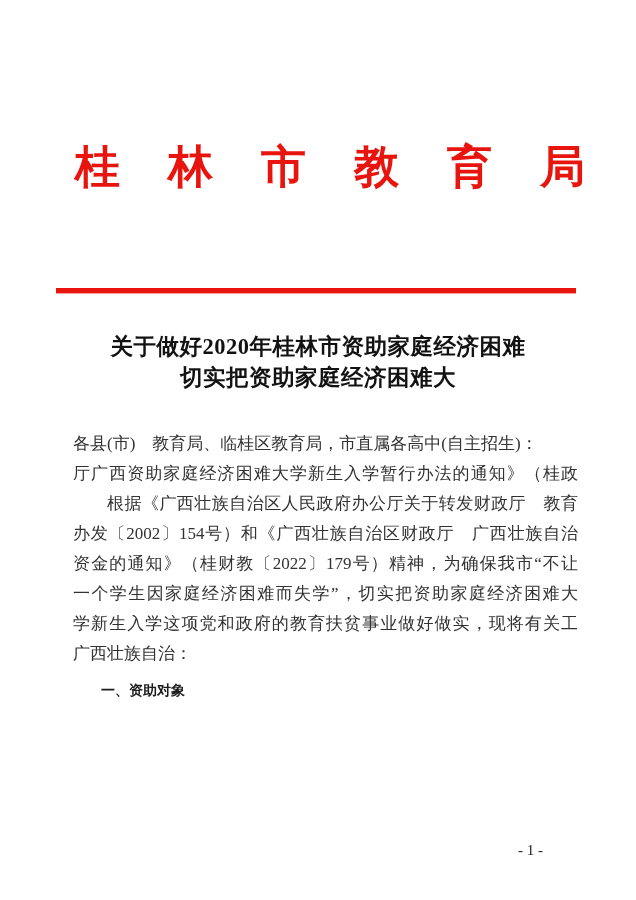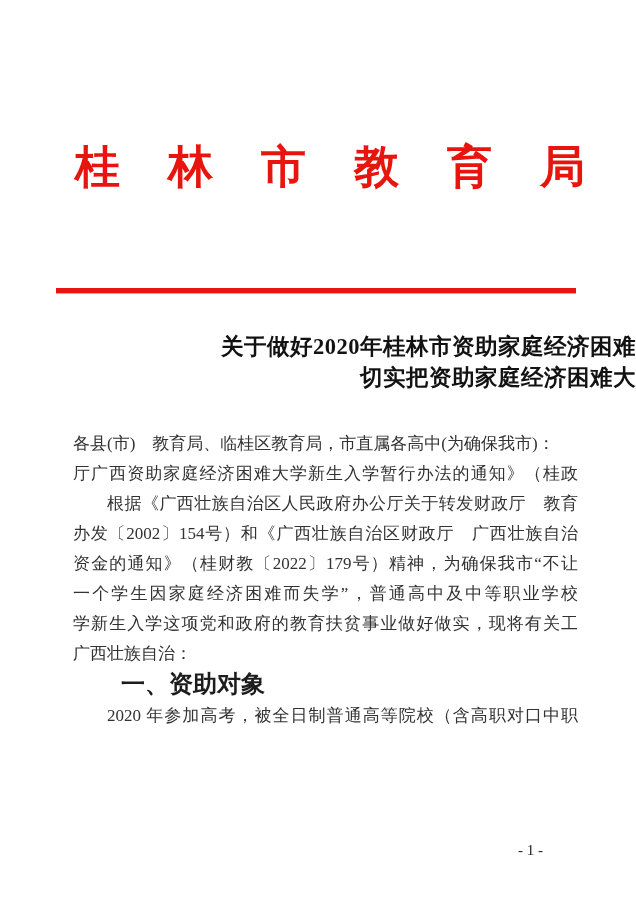--- a/index.html
+++ b/index.html
@@ -37,21 +37,21 @@
     height: 5px;
     background: #e8150f;
     border-bottom: 1px solid #f5a09a;
   }
   
   .doc-title {
     position: absolute;
     top: 331px;
     left: 0;
     width: 636px;
-    text-align: right;
+    text-align: center;
     font-weight: bold;
     font-size: 22.5px;
     line-height: 31px;
     color: #121212;
     letter-spacing: 0.5px;
   }
   
   .body-text {
     position: absolute;
     top: 429px;
@@ -67,24 +67,24 @@
     text-justify: inter-character;
   }
   .line.no-stretch {
     text-align: left;
     text-align-last: left;
   }
   .indent { text-indent: 2em; }
   .section-heading {
     font-family: "Liberation Sans", sans-serif;
     font-weight: bold;
-    font-size: 24px;
+    font-size: 14px;
     color: #1c1c1c;
     text-indent: 2em;
-    margin-top: 0;
+    margin-top: 6px;
     margin-bottom: 2px;
     line-height: 30px;
   }
   .page-number {
     position: absolute;
     top: 842px;
     right: 93px;
     font-size: 15px;
     color: #222222;
     font-family: "Liberation Serif", serif;
@@ -105,30 +105,29 @@
   </div>
 
   <div class="divider"></div>
 
   <div class="doc-title">
     <div>关于做好2020年桂林市资助家庭经济困难</div>
     <div>切实把资助家庭经济困难大</div>
   </div>
 
   <div class="body-text">
-    <div class="line no-stretch">各县(市)　教育局、临桂区教育局，市直属各高中(为确保我市)：</div>
+    <div class="line no-stretch">各县(市)　教育局、临桂区教育局，市直属各高中(自主招生)：</div>
 
     <div class="line">厅广西资助家庭经济困难大学新生入学暂行办法的通知》（桂政</div>
     <div class="line indent">根据《广西壮族自治区人民政府办公厅关于转发财政厅　教育</div>
     <div class="line">办发〔2002〕154号）和《广西壮族自治区财政厅　广西壮族自治</div>
     <div class="line">资金的通知》（桂财教〔2022〕179号）精神，为确保我市“不让</div>
-    <div class="line">一个学生因家庭经济困难而失学”，普通高中及中等职业学校</div>
+    <div class="line">一个学生因家庭经济困难而失学”，切实把资助家庭经济困难大</div>
     <div class="line">学新生入学这项党和政府的教育扶贫事业做好做实，现将有关工</div>
     <div class="line no-stretch">广西壮族自治：</div>
 
     <div class="section-heading">一、资助对象</div>
 
-    <div class="line indent">2020 年参加高考，被全日制普通高等院校（含高职对口中职</div>
   </div>
 
   <div class="page-number">- 1 -</div>
 
 </div>
 
 </body></html>

